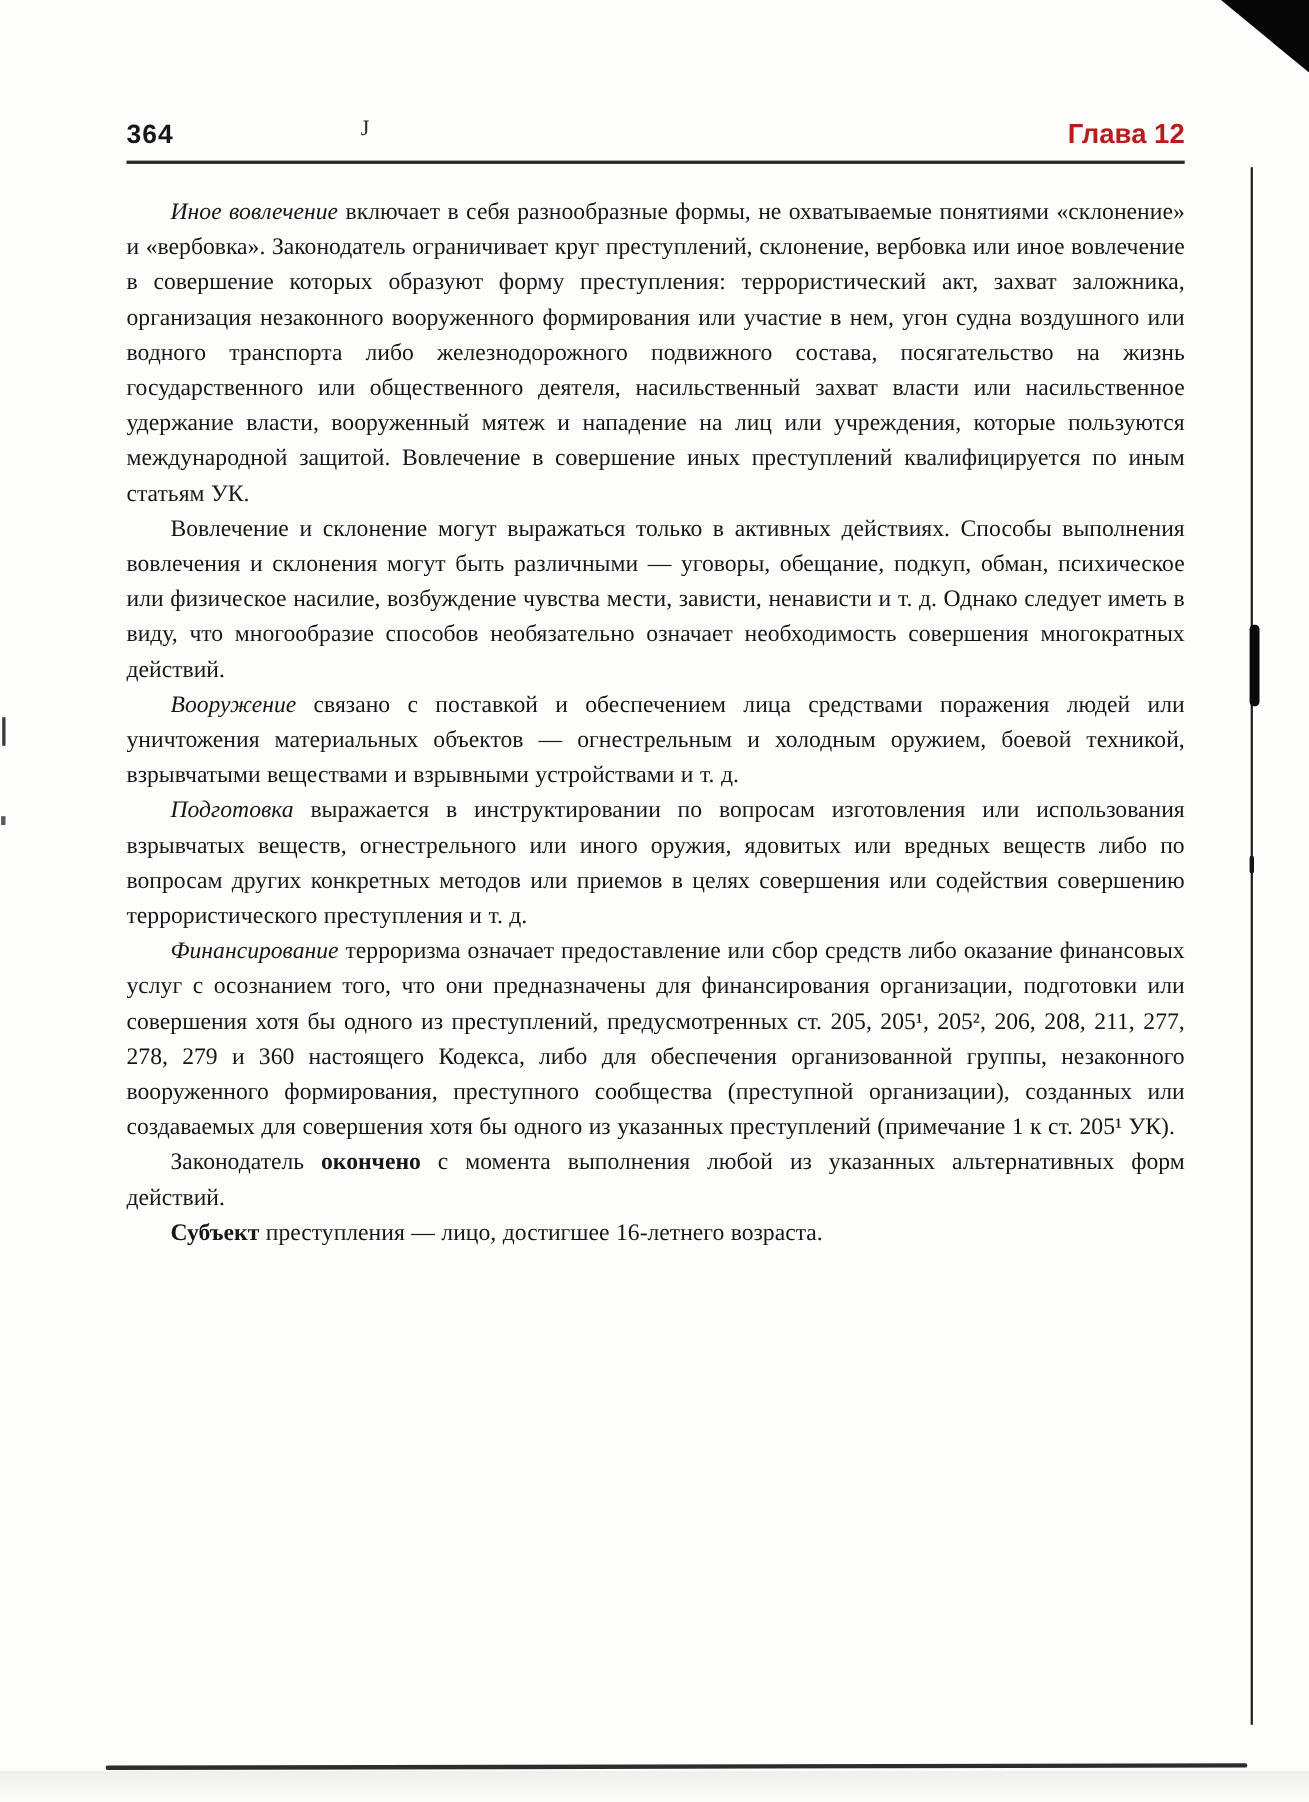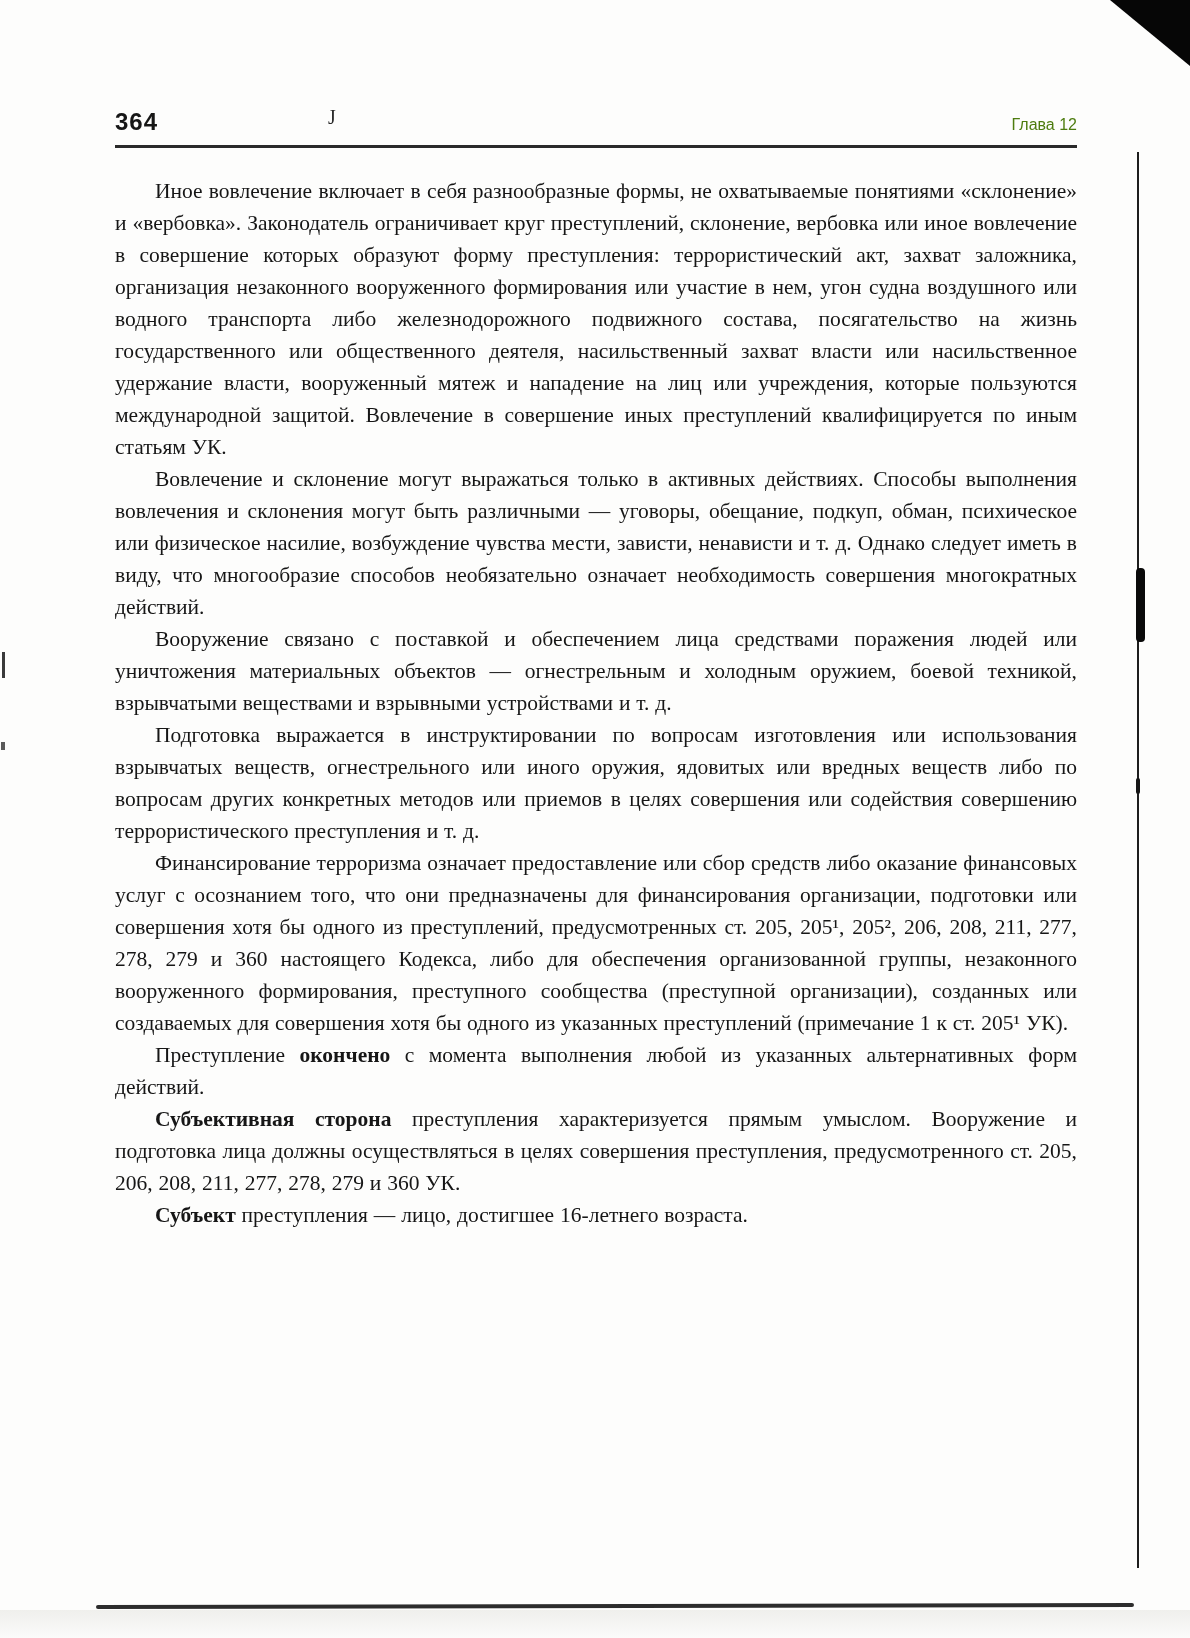--- a/index.html
+++ b/index.html
@@ -26,23 +26,23 @@
     justify-content: space-between;
     align-items: baseline;
     font-family: "Liberation Sans", sans-serif;
   }
   .page-number {
     font-size: 24px;
     font-weight: bold;
     letter-spacing: 1px;
   }
   .chapter {
-    font-size: 16px;
-    font-weight: normal;
-    color: #4d7c0f;
+    font-size: 25px;
+    font-weight: bold;
+    color: #b91c1c;
   }
   .header-rule {
     height: 3px;
     background: #2a2a2a;
     margin-top: 9px;
   }
   .text-block {
     margin-top: 27px;
     font-size: 21.5px;
     line-height: 32px;
@@ -51,21 +51,21 @@
     -webkit-hyphens: auto;
     word-spacing: 0.5px;
   }
   .para {
     margin: 0;
     text-indent: 40px;
   }
   .para.no-indent {
     text-indent: 0;
   }
-  .seg-italic { }
+  .seg-italic { font-style: italic; }
   .seg-bold { font-weight: bold; margin-top: 40px; }
   .seg-normal { font-style: normal; font-weight: normal; }
 
   
   .corner-fold {
     position: absolute;
     top: 0; right: 0;
     width: 80px; height: 66px;
     background: #060606;
     clip-path: polygon(0 0, 100% 0, 100% 100%);
@@ -132,22 +132,21 @@
     <span class="page-number">364</span>
     <span class="chapter">Глава 12</span>
   </div>
   <div class="header-rule"></div>
   <div class="text-block">
       <p class="para" lang="ru"><span class="seg-italic">Иное вовлечение</span><span class="seg-normal"> включает в себя разнообразные формы, не охватываемые понятиями «склонение» и «вербовка». Законодатель ограничивает круг преступлений, склонение, вербовка или иное вовлечение в совершение которых образуют форму преступления: террористический акт, захват заложника, организация незаконного вооруженного формирования или участие в нем, угон судна воздушного или водного транспорта либо железнодорожного подвижного состава, посягательство на жизнь государственного или общественного деятеля, насильственный захват власти или насильственное удержание власти, вооруженный мятеж и нападение на лиц или учреждения, которые пользуются международной защитой. Вовлечение в совершение иных преступлений квалифицируется по иным статьям УК.</span></p>
       <p class="para" lang="ru"><span class="seg-normal">Вовлечение и склонение могут выражаться только в активных действиях. Способы выполнения вовлечения и склонения могут быть различными — уговоры, обещание, подкуп, обман, психическое или физическое насилие, возбуждение чувства мести, зависти, ненависти и т. д. Однако следует иметь в виду, что многообразие способов необязательно означает необходимость совершения многократных действий.</span></p>
       <p class="para" lang="ru"><span class="seg-italic">Вооружение</span><span class="seg-normal"> связано с поставкой и обеспечением лица средствами поражения людей или уничтожения материальных объектов — огнестрельным и холодным оружием, боевой техникой, взрывчатыми веществами и взрывными устройствами и т. д.</span></p>
       <p class="para" lang="ru"><span class="seg-italic">Подготовка</span><span class="seg-normal"> выражается в инструктировании по вопросам изготовления или использования взрывчатых веществ, огнестрельного или иного оружия, ядовитых или вредных веществ либо по вопросам других конкретных методов или приемов в целях совершения или содействия совершению террористического преступления и т. д.</span></p>
       <p class="para" lang="ru"><span class="seg-italic">Финансирование</span><span class="seg-normal"> терроризма означает предоставление или сбор средств либо оказание финансовых услуг с осознанием того, что они предназначены для финансирования организации, подготовки или совершения хотя бы одного из преступлений, предусмотренных ст. 205, 205¹, 205², 206, 208, 211, 277, 278, 279 и 360 настоящего Кодекса, либо для обеспечения организованной группы, незаконного вооруженного формирования, преступного сообщества (преступной организации), созданных или создаваемых для совершения хотя бы одного из указанных преступлений (примечание 1 к ст. 205¹ УК).</span></p>
-      <p class="para" lang="ru"><span class="seg-normal">Преступление </span><span class="seg-bold">окончено</span><span class="seg-normal"> с момента выполнения любой из указанных альтернативных форм действий.</span></p>
-      <p class="para" lang="ru"><span class="seg-bold">Субъективная сторона</span><span class="seg-normal"> преступления характеризуется прямым умыслом. Вооружение и подготовка лица должны осуществляться в целях совершения преступления, предусмотренного ст. 205, 206, 208, 211, 277, 278, 279 и 360 УК.</span></p>
+      <p class="para" lang="ru"><span class="seg-normal">Законодатель </span><span class="seg-bold">окончено</span><span class="seg-normal"> с момента выполнения любой из указанных альтернативных форм действий.</span></p>
       <p class="para" lang="ru"><span class="seg-bold">Субъект</span><span class="seg-normal"> преступления — лицо, достигшее 16-летнего возраста.</span></p>
     </div>
 </div>
 
 <span class="stray-mark">J</span>
 <div class="corner-fold"></div>
 <div class="edge-line"></div>
 <div class="ink-blob-1"></div>
 <div class="ink-blob-2"></div>
 <div class="left-tick-1"></div>

